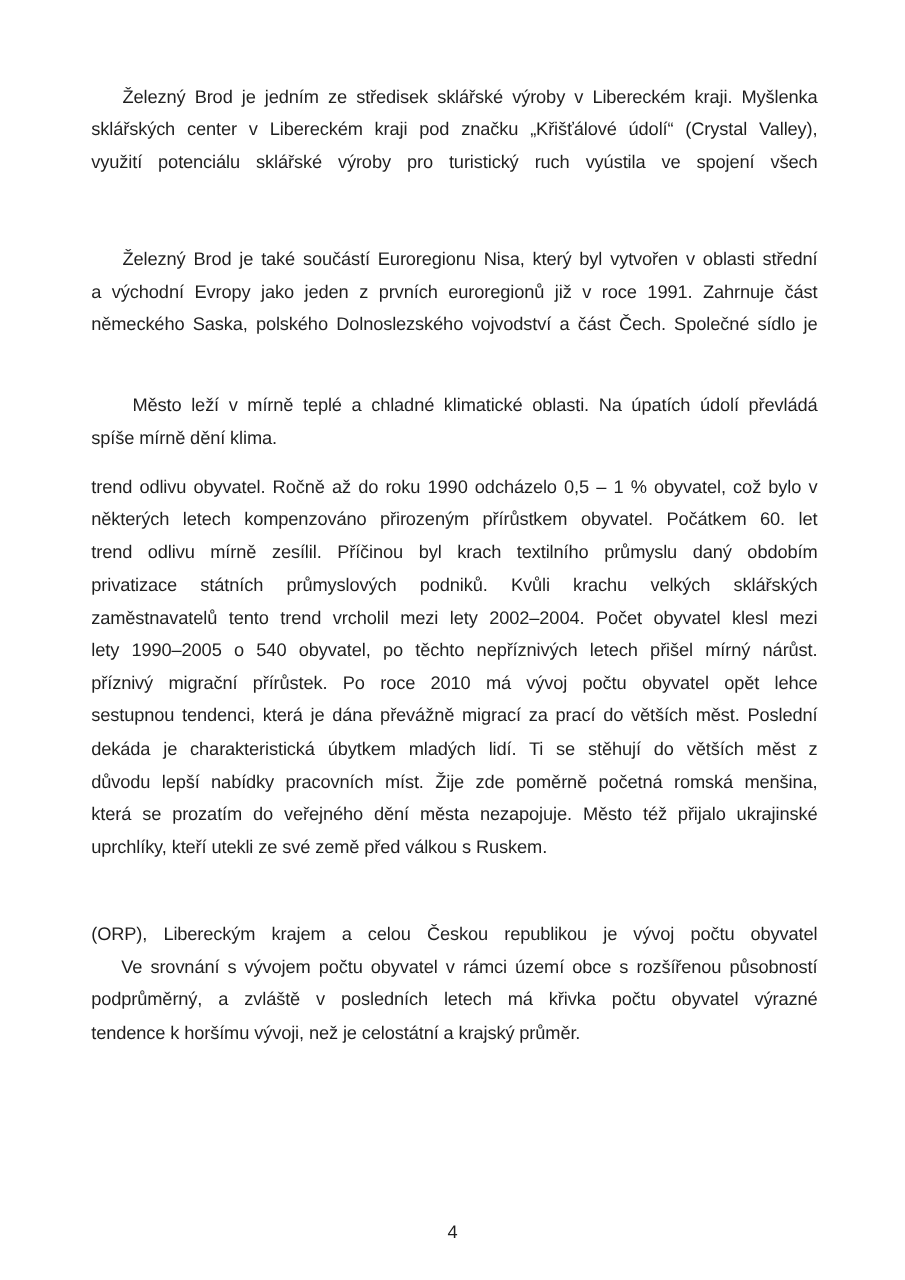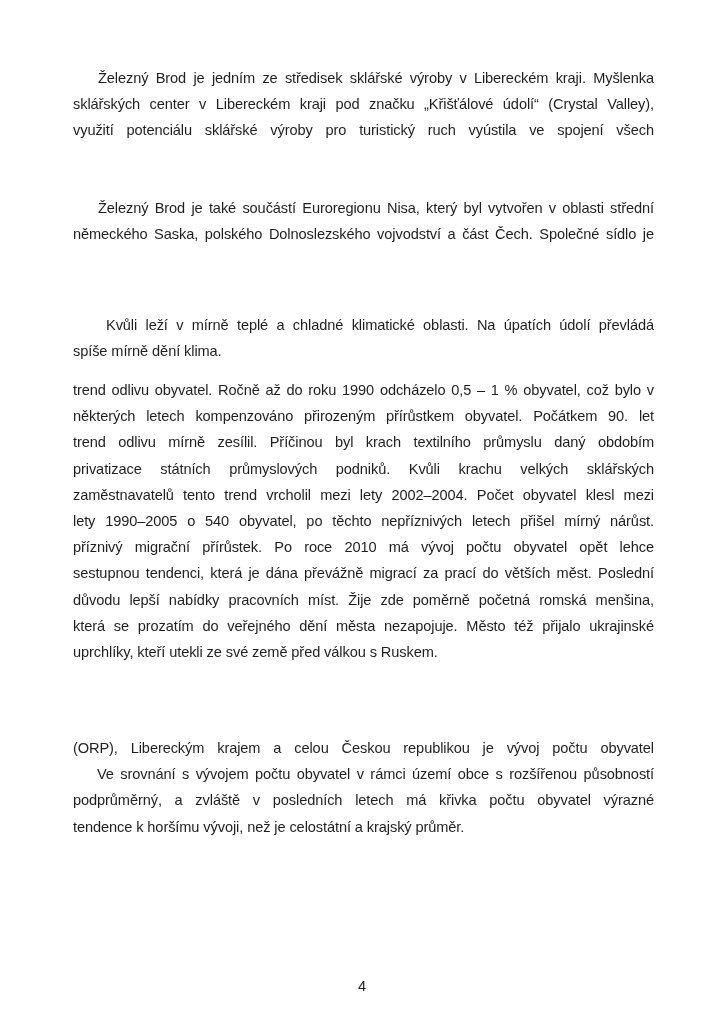--- a/index.html
+++ b/index.html
@@ -35,37 +35,39 @@
 <div class="page">
 
   <div class="para" style="top:65px;">
     <span class="line ind1">Železný Brod je jedním ze středisek sklářské výroby v Libereckém kraji. Myšlenka</span>
     <span class="line">sklářských center v Libereckém kraji pod značku „Křišťálové údolí“ (Crystal Valley),</span>
     <span class="line">využití potenciálu sklářské výroby pro turistický ruch vyústila ve spojení všech</span>
   </div>
 
   <div class="para" style="top:195px;">
     <span class="line ind1">Železný Brod je také součástí Euroregionu Nisa, který byl vytvořen v oblasti střední</span>
+    <span class="line">a východní Evropy jako jeden z prvních euroregionů již v roce 1991. Zahrnuje část</span>
     <span class="line">německého Saska, polského Dolnoslezského vojvodství a část Čech. Společné sídlo je</span>
   </div>
 
   <div class="para" style="top:312px;">
-    <span class="line ind3">Kvůli leží v mírně teplé a chladné klimatické oblasti. Na úpatích údolí převládá</span>
+    <span class="line ind3">Město leží v mírně teplé a chladné klimatické oblasti. Na úpatích údolí převládá</span>
     <span class="line last">spíše mírně dění klima.</span>
   </div>
 
   <div class="para" style="top:377px;">
     <span class="line">trend odlivu obyvatel. Ročně až do roku 1990 odcházelo 0,5 – 1 % obyvatel, což bylo v</span>
-    <span class="line">některých letech kompenzováno přirozeným přírůstkem obyvatel. Počátkem 90. let</span>
+    <span class="line">některých letech kompenzováno přirozeným přírůstkem obyvatel. Počátkem 60. let</span>
     <span class="line">trend odlivu mírně zesílil. Příčinou byl krach textilního průmyslu daný obdobím</span>
     <span class="line">privatizace státních průmyslových podniků. Kvůli krachu velkých sklářských</span>
     <span class="line">zaměstnavatelů tento trend vrcholil mezi lety 2002–2004. Počet obyvatel klesl mezi</span>
     <span class="line">lety 1990–2005 o 540 obyvatel, po těchto nepříznivých letech přišel mírný nárůst.</span>
     <span class="line">příznivý migrační přírůstek. Po roce 2010 má vývoj počtu obyvatel opět lehce</span>
     <span class="line">sestupnou tendenci, která je dána převážně migrací za prací do větších měst. Poslední</span>
+    <span class="line">dekáda je charakteristická úbytkem mladých lidí. Ti se stěhují do větších měst z</span>
     <span class="line">důvodu lepší nabídky pracovních míst. Žije zde poměrně početná romská menšina,</span>
     <span class="line">která se prozatím do veřejného dění města nezapojuje. Město též přijalo ukrajinské</span>
     <span class="line last">uprchlíky, kteří utekli ze své země před válkou s Ruskem.</span>
   </div>
 
   <div class="para" style="top:735px;">
     <span class="line">(ORP), Libereckým krajem a celou Českou republikou je vývoj počtu obyvatel</span>
     <span class="line ind4">Ve srovnání s vývojem počtu obyvatel v rámci území obce s rozšířenou působností</span>
     <span class="line">podprůměrný, a zvláště v posledních letech má křivka počtu obyvatel výrazné</span>
     <span class="line last">tendence k horšímu vývoji, než je celostátní a krajský průměr.</span>

